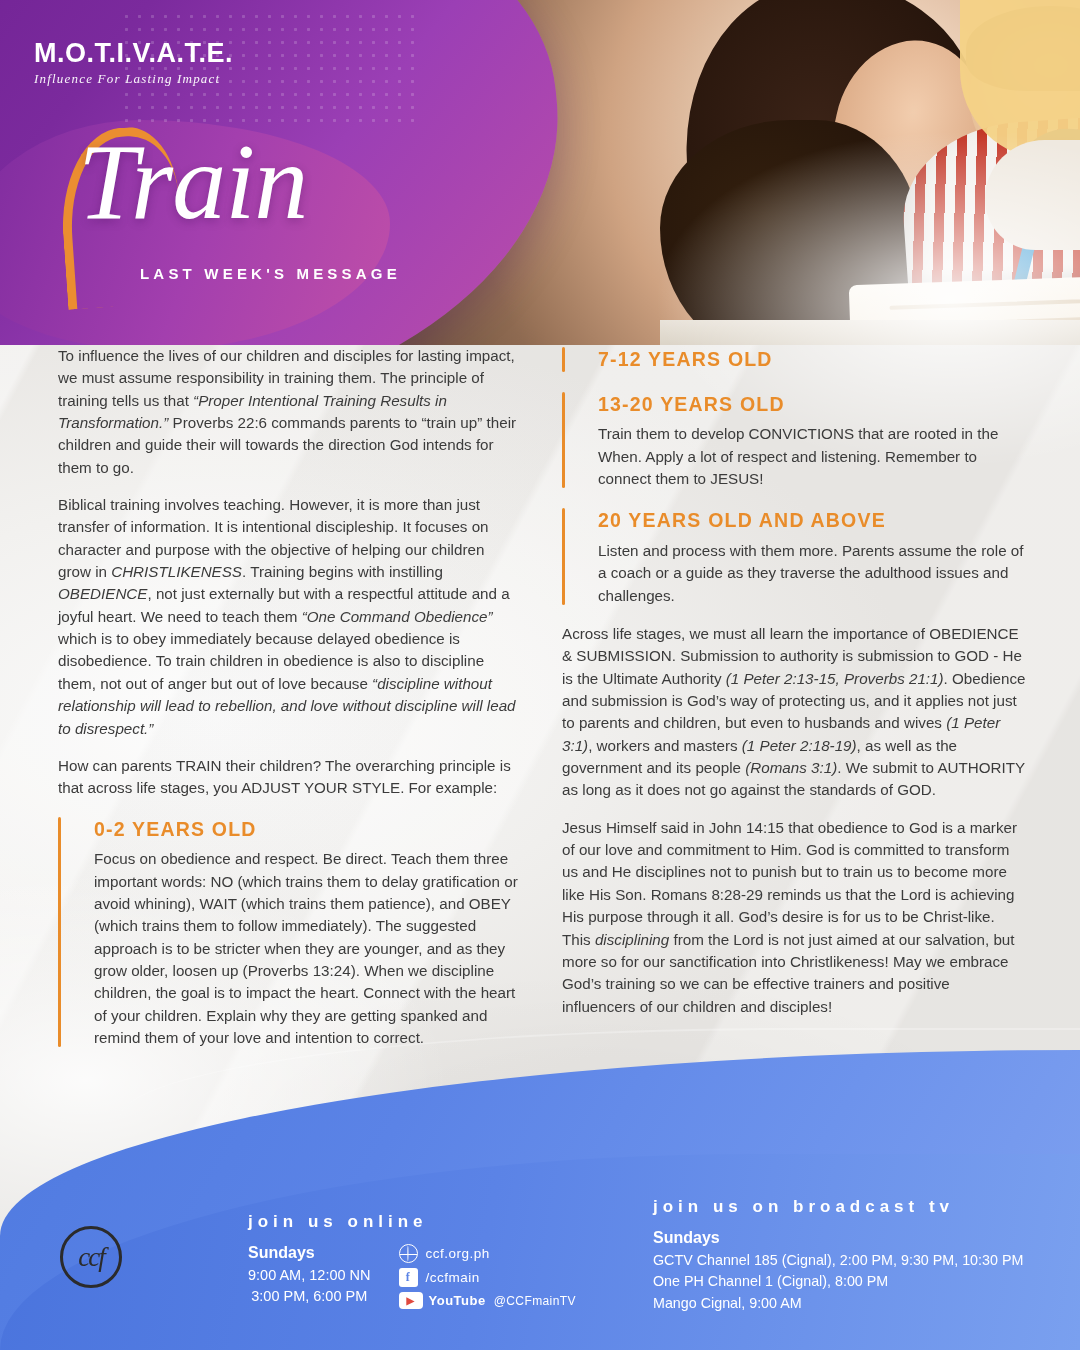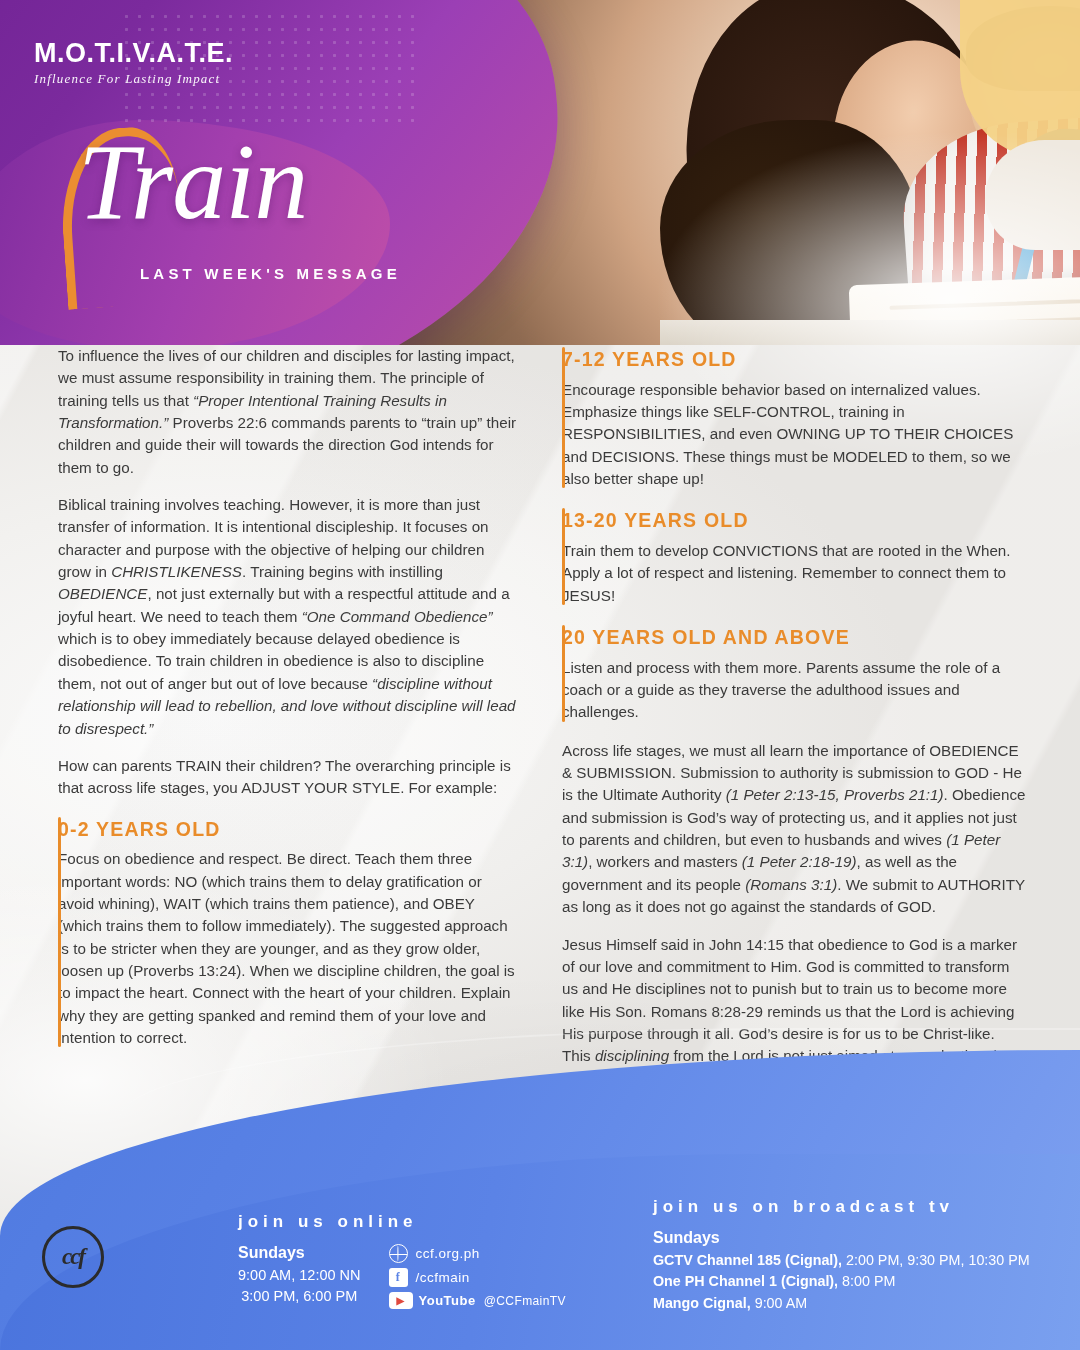--- a/index.html
+++ b/index.html
@@ -197,21 +197,21 @@
   }
   .col {
     position: absolute; top: 0;
     font-size: 15.2px; line-height: 1.47; color: #3b3b3b;
   }
   .col.left { left: 58px; width: 460px; }
   .col.right { left: 562px; width: 465px; }
   .col p { margin-bottom: 15px; }
   em { font-style: italic; }
 
-  .age-block { position: relative; margin-bottom: 16px; }
+  .age-block { position: relative; padding-left: 36px; margin-bottom: 16px; }
   .age-block:before {
     content: ""; position: absolute; left: 0; top: 2px; bottom: 2px;
     width: 3px; background: #e98c2a; border-radius: 2px;
   }
   .age-title {
     color: #e98c2a; font-size: 19.5px; font-weight: bold;
     letter-spacing: 1.2px; margin-bottom: 5px;
   }
   .age-body { color: #3b3b3b; font-size: 15.2px; line-height: 1.47; }
 
@@ -229,31 +229,31 @@
     border-radius: 70% 0 0 0 / 100% 0 0 0;
   }
   .wave-line {
     position: absolute; left: 120px; bottom: 232px; width: 960px; height: 90px;
     border-top: 2px solid rgba(255,255,255,.55);
     border-radius: 70% 0 0 0 / 100% 0 0 0;
     opacity: .5;
   }
 
   .ccf-logo {
-    position: absolute; left: 42px; bottom: 62px;
+    position: absolute; left: 60px; bottom: 62px;
     width: 62px; height: 62px;
     border: 3px solid #2b2b2b; border-radius: 50%;
     display: flex; align-items: center; justify-content: center;
     font-family: "Liberation Serif", serif;
-    font-style: italic; font-weight: bold; font-size: 23px; color: #2b2b2b;
+    font-style: italic; font-weight: normal; font-size: 27px; color: #2b2b2b;
     letter-spacing: -2px;
   }
 
   .foot-col { position: absolute; color: #ffffff; }
-  .foot-col.online { left: 238px; bottom: 36px; width: 350px; }
+  .foot-col.online { left: 248px; bottom: 36px; width: 350px; }
   .foot-col.tv { left: 653px; bottom: 36px; width: 440px; }
   .foot-head {
     font-size: 17px; font-weight: bold; letter-spacing: 5px;
     margin-bottom: 12px;
   }
   .foot-sub { font-size: 16px; font-weight: bold; margin-bottom: 3px; }
   .foot-flex { display: flex; gap: 28px; }
   .sched { font-size: 14.5px; line-height: 1.45; text-align: center; }
   .social-row { display: flex; align-items: center; gap: 8px; margin-bottom: 5px; font-size: 13.5px; letter-spacing: .5px; }
   .ico {
@@ -261,21 +261,21 @@
     display: inline-flex; align-items: center; justify-content: center;
     font-size: 12px; font-weight: bold;
   }
   .ico.globe { border: 1.6px solid #fff; border-radius: 50%; font-size: 0; position: relative; }
   .ico.globe:before { content:""; position:absolute; left:0; right:0; top:50%; height:1.6px; background:#fff; }
   .ico.globe:after { content:""; position:absolute; top:1px; bottom:1px; left:50%; width:1.6px; background:#fff; margin-left:-.8px; border-radius:50%; transform: scaleX(.55); box-shadow: 0 0 0 0 #fff; }
   .ico.fb { background: #fff; color: #5b83e6; border-radius: 3px; font-family: "Liberation Serif", serif; }
   .ico.yt { background: #fff; color: #e04a3f; border-radius: 4px; width: 24px; flex: 0 0 24px; height: 17px; font-size: 10px; }
   .yt-label { font-weight: bold; font-size: 13px; margin-left: -2px; }
   .tv-line { font-size: 14.3px; line-height: 1.5; }
-  .tv-line b { font-weight: bold; text-align: right; }
+  .tv-line b { font-weight: normal; text-align: right; }
   .sm { font-size: 12px; letter-spacing: .4px; }
 </style>
 </head>
 <body>
 
 <div class="page">
   <div class="texture"></div>
 
   <div class="hero">
     <div class="hero-photo">
@@ -324,21 +324,20 @@
 
       <div class="age-block">
         <div class="age-title">0-2 YEARS OLD</div>
         <div class="age-body">Focus on obedience and respect. Be direct. Teach them three important words: NO (which trains them to delay gratification or avoid whining), WAIT (which trains them patience), and OBEY (which trains them to follow immediately). The suggested approach is to be stricter when they are younger, and as they grow older, loosen up (Proverbs 13:24). When we discipline children, the goal is to impact the heart. Connect with the heart of your children. Explain why they are getting spanked and remind them of your love and intention to correct.</div>
       </div>
     </div>
 
     <div class="col right">
       <div class="age-block">
         <div class="age-title">7-12 YEARS OLD</div>
-        <div class="age-body">Encourage responsible behavior based on internalized values. Emphasize things like SELF-CONTROL, training in RESPONSIBILITIES, and even OWNING UP TO THEIR CHOICES and DECISIONS. These things must be MODELED to them, so we also better shape up!</div>
       </div>
 
       <div class="age-block">
         <div class="age-title">13-20 YEARS OLD</div>
         <div class="age-body">Train them to develop CONVICTIONS that are rooted in the When. Apply a lot of respect and listening. Remember to connect them to JESUS!</div>
       </div>
 
       <div class="age-block">
         <div class="age-title">20 YEARS OLD AND ABOVE</div>
         <div class="age-body">Listen and process with them more. Parents assume the role of a coach or a guide as they traverse the adulthood issues and challenges.</div>

